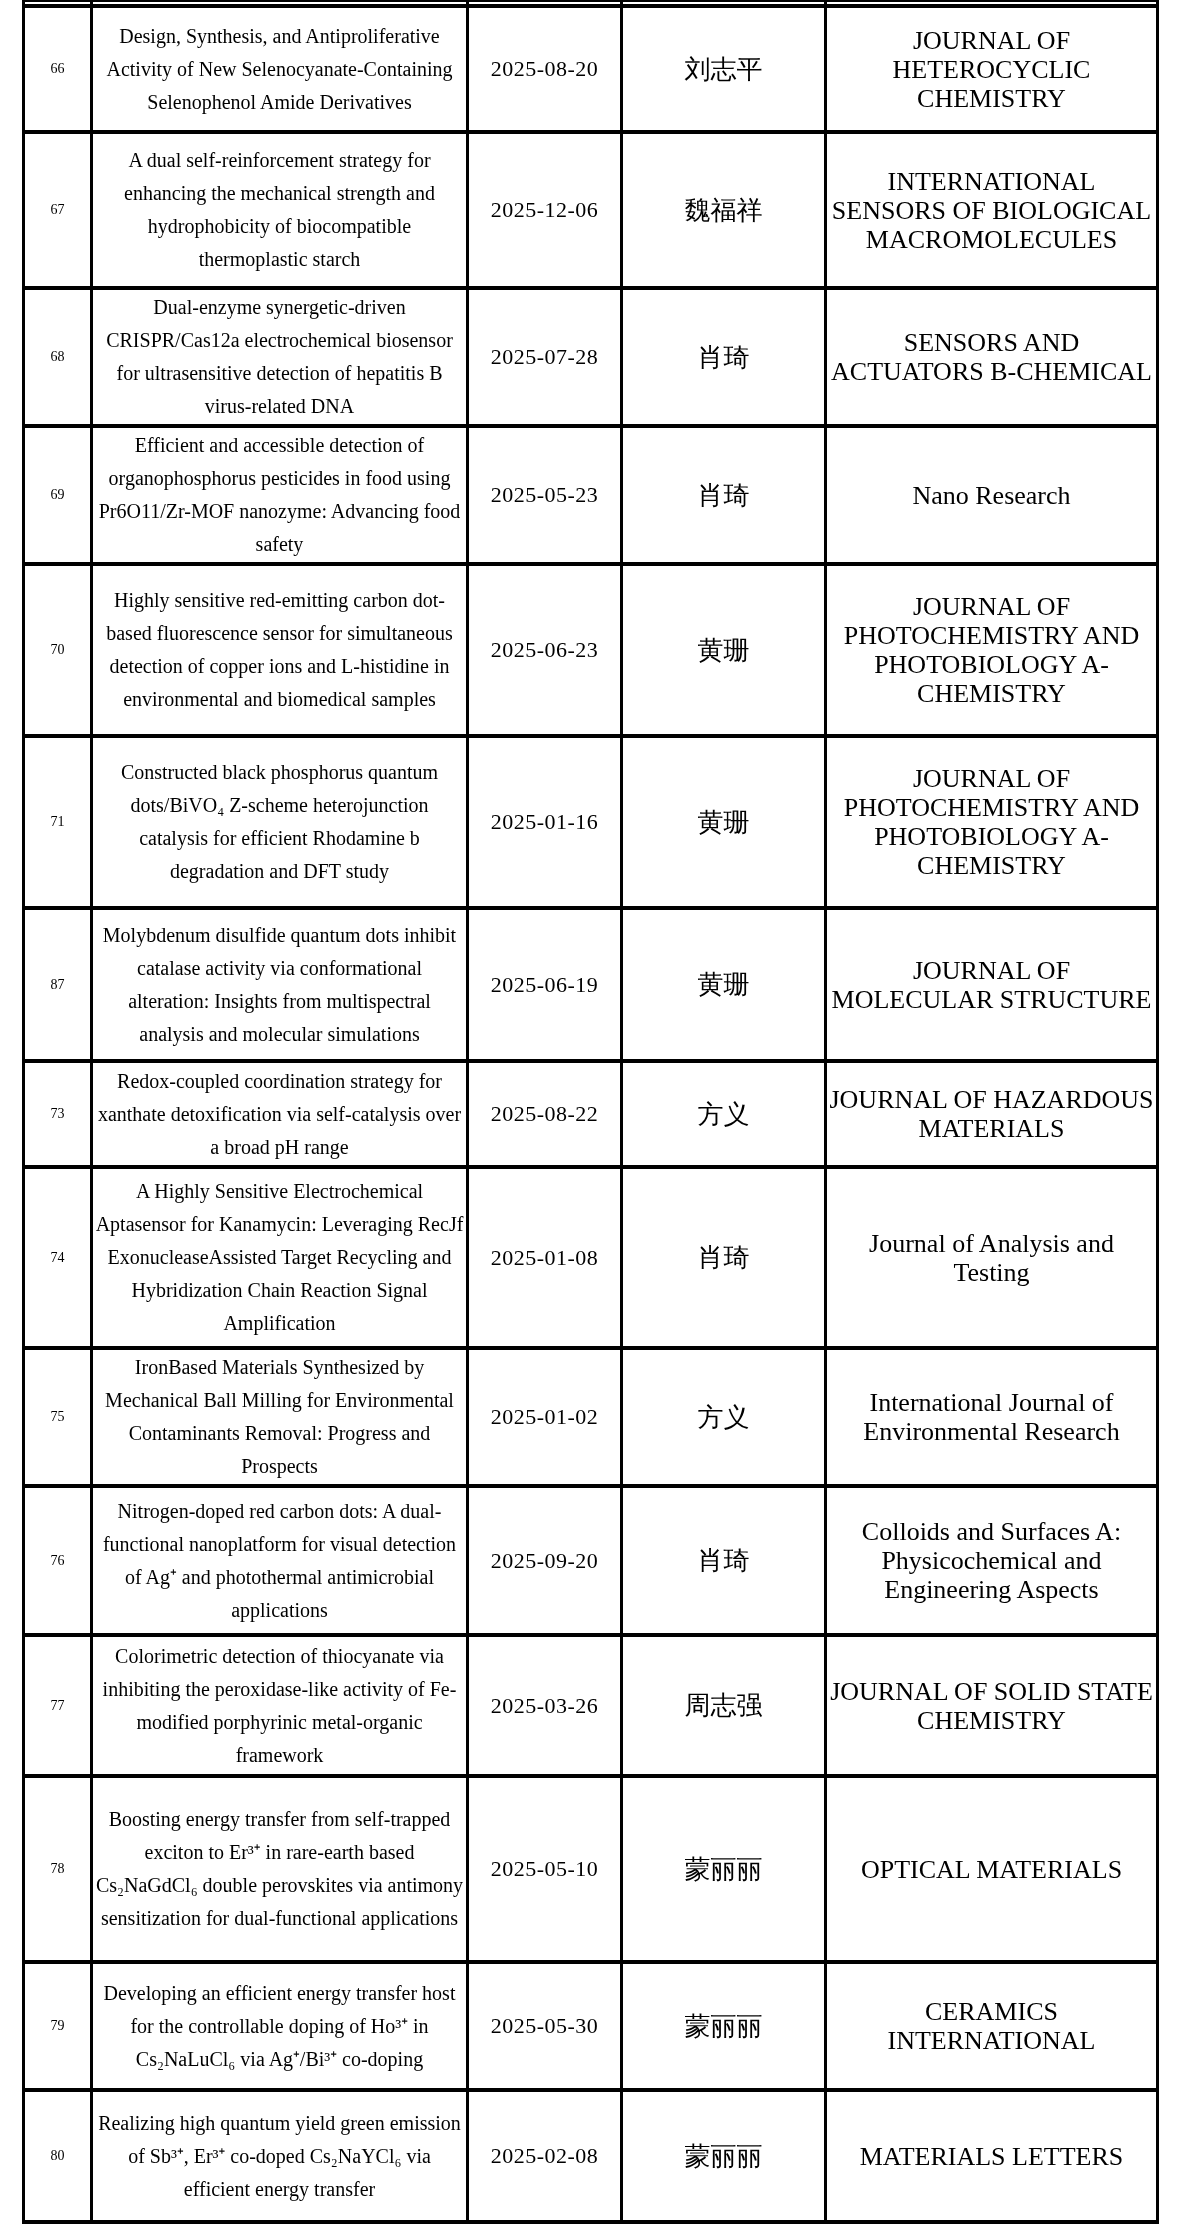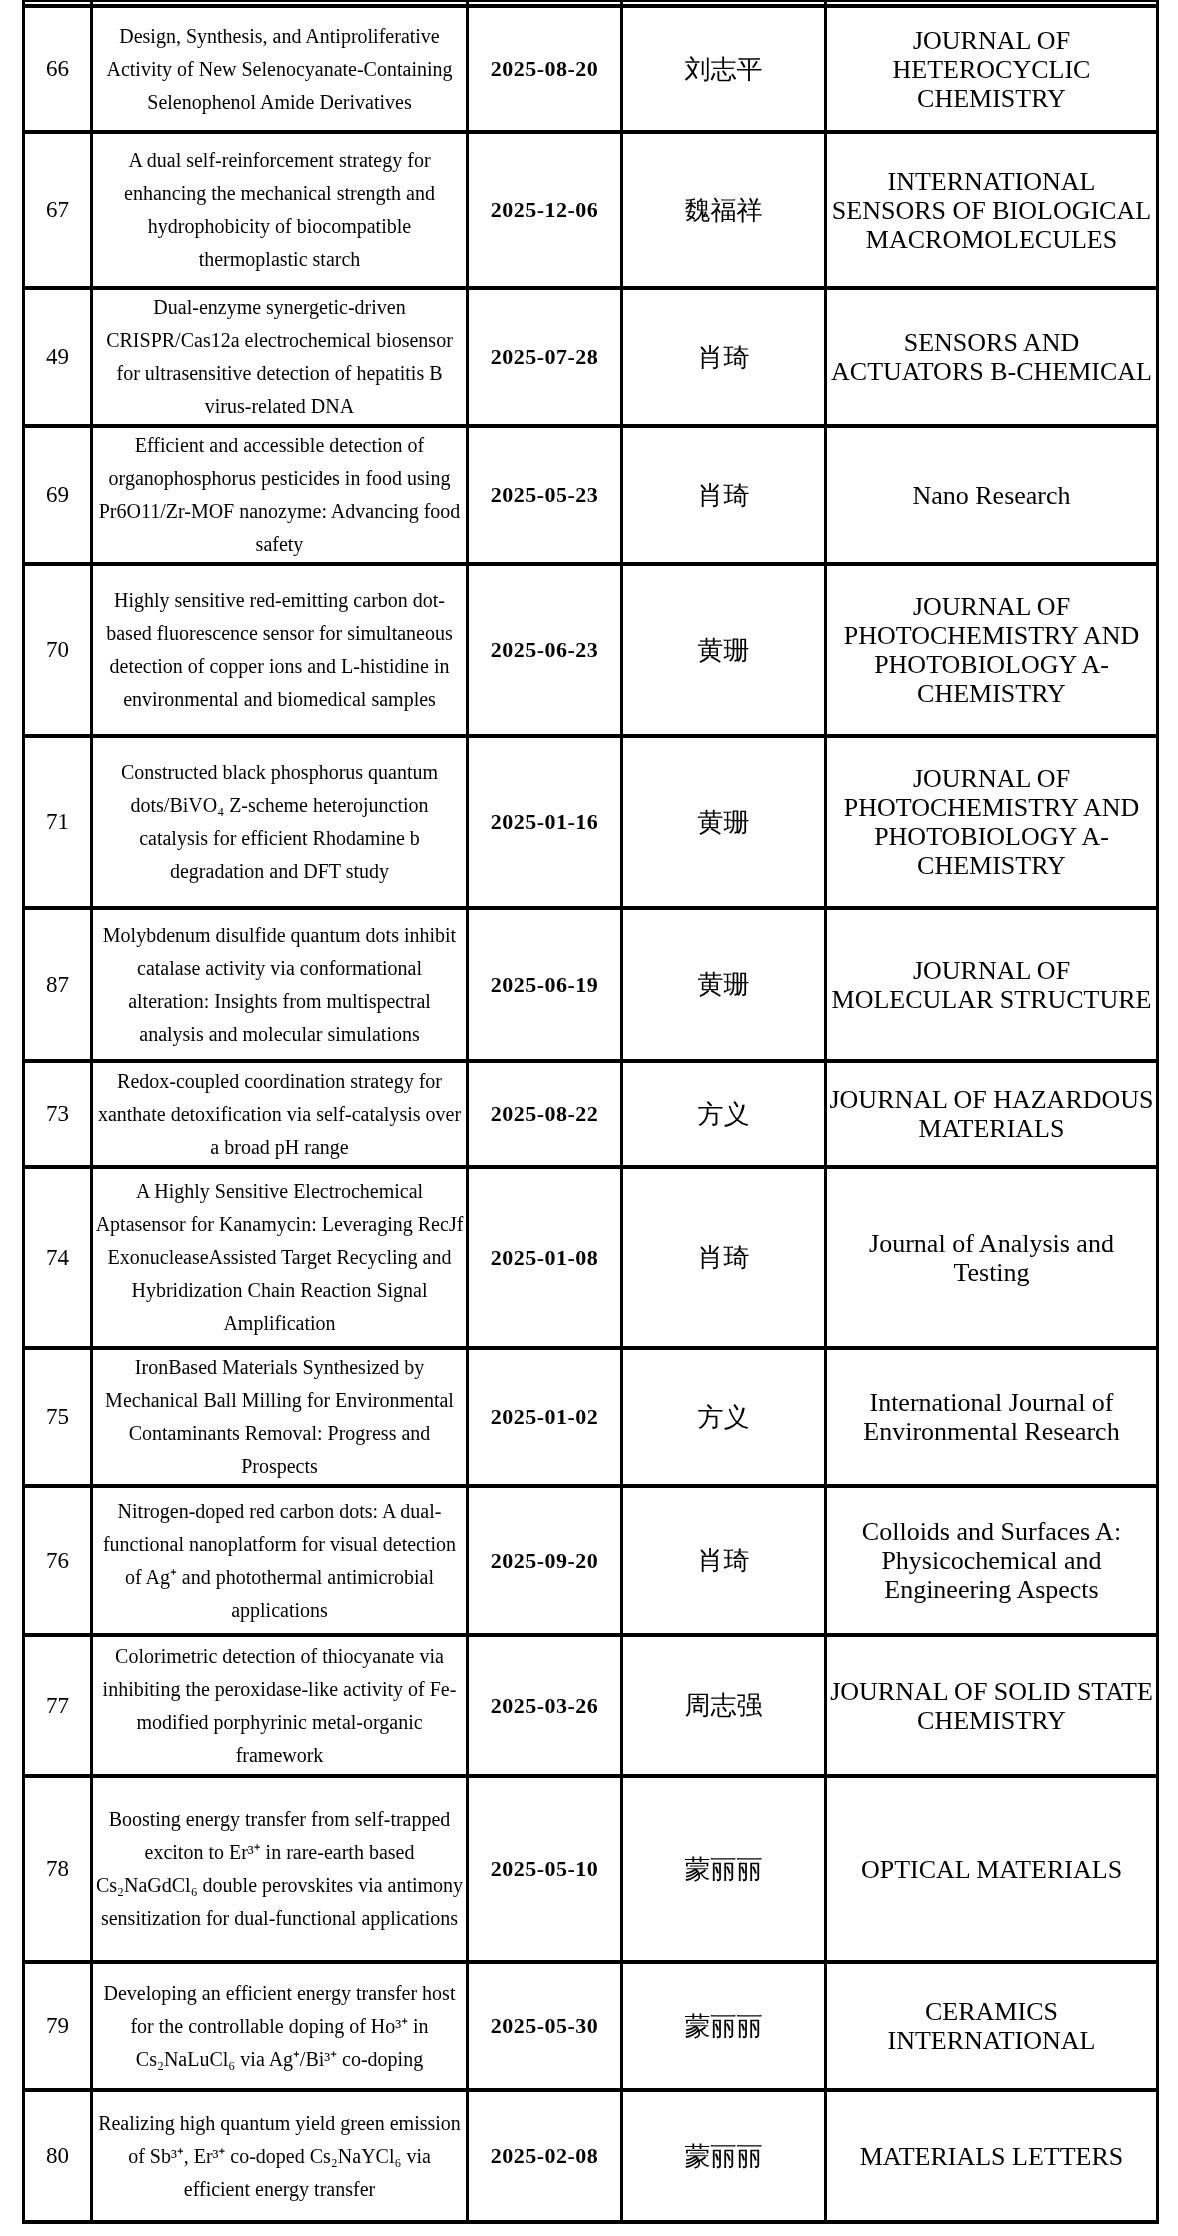--- a/index.html
+++ b/index.html
@@ -32,30 +32,29 @@
     padding: 1px 2px;
     overflow: hidden;
     font-family: "Liberation Serif", serif;
   }
   tr.sliver td {
     border-top-width: 2px;
     height: 2px;
     padding: 0;
   }
   td.c-num {
-    font-size: 23px;
+    font-size: 14px;
   }
   td.c-title {
     font-size: 20px;
     line-height: 33px;
   }
   td.c-date {
     font-size: 22px;
     letter-spacing: 0.5px;
-    font-weight: bold;
   }
   td.c-author {
     font-size: 26px;
   }
   td.c-journal {
     font-size: 26px;
     line-height: 29px;
   }
 </style>
 </head>
@@ -90,21 +89,21 @@
 
     <tr style="height:156px">
       <td class="c-num">67</td>
       <td class="c-title">A dual self-reinforcement strategy for enhancing the mechanical strength and hydrophobicity of biocompatible thermoplastic starch</td>
       <td class="c-date">2025-12-06</td>
       <td class="c-author">魏福祥</td>
       <td class="c-journal">INTERNATIONAL SENSORS OF BIOLOGICAL MACROMOLECULES</td>
     </tr>
 
     <tr style="height:121px">
-      <td class="c-num">49</td>
+      <td class="c-num">68</td>
       <td class="c-title">Dual-enzyme synergetic-driven CRISPR/Cas12a electrochemical biosensor for ultrasensitive detection of hepatitis B virus-related DNA</td>
       <td class="c-date">2025-07-28</td>
       <td class="c-author">肖琦</td>
       <td class="c-journal">SENSORS AND ACTUATORS B-CHEMICAL</td>
     </tr>
 
     <tr style="height:120px">
       <td class="c-num">69</td>
       <td class="c-title">Efficient and accessible detection of organophosphorus pesticides in food using Pr6O11/Zr-MOF nanozyme: Advancing food safety</td>
       <td class="c-date">2025-05-23</td>

